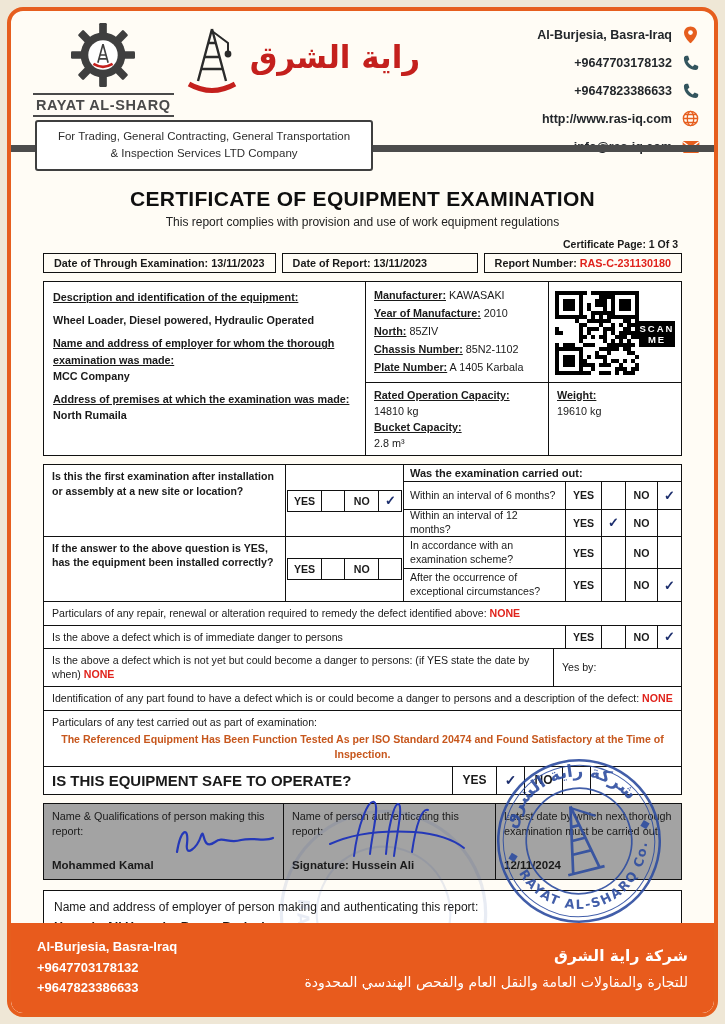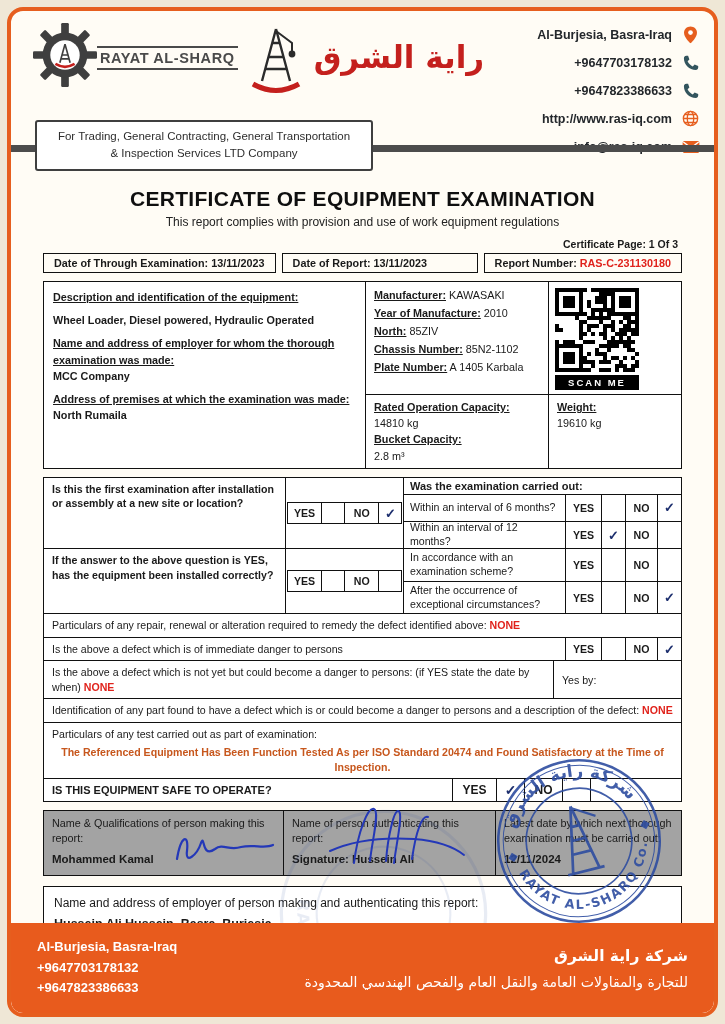--- a/index.html
+++ b/index.html
@@ -7,21 +7,21 @@
   body{background:#efe7d6;font-family:"Liberation Sans",sans-serif;color:#1a1a1a;position:relative;overflow:hidden}
   .arabic{font-family:"DejaVu Sans",sans-serif}
   .frame{position:absolute;inset:7px;background:#fffcf5;border:4px solid #e65e1e;border-radius:16px;overflow:hidden}
   .b{font-weight:bold}
   .u{text-decoration:underline}
   .red{color:#e0231c;font-weight:bold}
 
   
   .hdr{position:relative;height:168px}
   .logo{position:absolute;left:22px;top:12px;display:flex;align-items:flex-start;gap:10px}
-  .logo-left{display:flex;flex-direction:row;align-items:center}
+  .logo-left{display:flex;flex-direction:column;align-items:center}
   .cname{font-size:14.5px;font-weight:bold;color:#4a4a4a;letter-spacing:.6px;border-top:2px solid #4a4a4a;border-bottom:2px solid #4a4a4a;padding:2px 3px;margin-top:2px}
   .cname-ar{font-size:31px;font-weight:bold;color:#c4201d;margin-top:16px;direction:rtl}
   .contacts{position:absolute;right:14px;top:14px;display:flex;flex-direction:column;gap:9px}
   .crow{display:flex;align-items:center;justify-content:flex-end;gap:9px;font-size:12.5px;font-weight:bold;color:#23272b}
   .cicon{width:19px;height:19px;display:flex;align-items:center;justify-content:center;flex:0 0 auto}
   .band{position:absolute;left:0;right:0;top:134px;height:7px;background:#4c4c4c}
   .tagline{position:absolute;left:24px;top:109px;width:338px;background:#fff;border:2px solid #3f3f3f;border-radius:3px;padding:6px 8px;text-align:center;font-size:11.5px;color:#2e2e2e;line-height:1.5}
 
   
   .titleblock{text-align:center;margin-top:8px}
@@ -34,21 +34,21 @@
   .metacell{border:1.6px solid #111;padding:3px 10px;font-size:10.8px;font-weight:bold;white-space:nowrap;flex:1}
   .metacell .red{font-size:10.8px}
 
   
   .equip{margin:8px 32px 0;border:1.8px solid #111;display:flex;font-size:10.8px;background:#fff}
   .equip-left{flex:0 0 322px;border-right:1.6px solid #111;padding:7px 9px;line-height:1.5}
   .eqgap{margin-top:7px}
   .equip-right{flex:1;display:flex;flex-direction:column}
   .equip-top{display:flex;flex:1}
   .specs{flex:1;padding:5px 8px;border-right:1.6px solid #111;line-height:1.66}
-  .qrcol{width:132px;display:flex;flex-direction:column;padding:6px 6px 4px}
+  .qrcol{width:132px;display:flex;flex-direction:row;align-items:center;padding:6px 6px 4px}
   .qr{width:84px;height:84px;background:#fff}
   .scanme{width:84px;background:#000;color:#fff;font-size:9.5px;font-weight:bold;text-align:center;letter-spacing:2px;padding:2px 0;margin-top:3px}
   .equip-bot{display:flex;border-top:1.6px solid #111}
   .capcell{flex:1;border-right:1.6px solid #111;padding:4px 8px;line-height:1.5}
   .wcell{width:132px;padding:4px 8px;line-height:1.5}
 
   
   .exam{margin:8px 32px 0;border:1.8px solid #111;font-size:10.6px;background:#fff}
   .exam > div{border-bottom:1.4px solid #111}
   .exam > div:last-child{border-bottom:none}
@@ -67,33 +67,33 @@
   .oc{border-left:1.4px solid #111;display:flex;align-items:center;justify-content:center;font-weight:bold}
   .oc.w-yes{width:36px}
   .oc.w-no{width:32px}
   .oc.w-cb{width:24px;color:#1d2f6e;font-size:13px}
   .xrow{padding:4px 8px;line-height:1.4}
   .xflex{display:flex;align-items:stretch}
   .xflex .txt{flex:1;padding:4px 8px;line-height:1.35;display:block;align-self:center}
   .yesby{width:128px;border-left:1.4px solid #111;padding:4px 8px;display:flex;align-items:center}
   .tests .iso{color:#c7571d;text-align:center;font-weight:600;margin-top:3px}
   .tests .isob{font-weight:800}
-  .safe .safetxt{flex:0 0 408px;font-size:11px;font-weight:800;padding:5px 8px;align-self:center}
+  .safe .safetxt{flex:0 0 408px;font-size:15px;font-weight:800;padding:5px 8px;align-self:center}
   .safe .oc.w-yes{width:44px;font-size:12px}
   .safe .oc.w-no{width:38px;font-size:12px}
   .safe .oc.w-cb{width:28px;font-size:14px}
   .safe .filler{flex:1;border-left:1.4px solid #111}
 
   
   .signoff{margin:8px 32px 0;border:1.8px solid #111;display:flex;font-size:10.8px;min-height:66px;background:#a3a3a3}
   .scol{padding:5px 8px;position:relative;line-height:1.35}
   .scol1{flex:0 0 240px;border-right:1.4px solid #111}
   .scol2{flex:0 0 212px;border-right:1.4px solid #111}
   .scol3{flex:1}
-  .sname{font-weight:bold;font-size:11.5px;margin-top:6px}
+  .sname{font-weight:bold;font-size:11.5px;margin-top:20px}
   .sig{position:absolute;pointer-events:none}
   .sig1{right:4px;top:14px}
   .sig2{left:36px;top:-12px}
 
   
   .employer{margin:10px 32px 0;border:1.8px solid #111;padding:7px 10px;font-size:12px;line-height:1.65;background:#fff}
   .employer .val{font-weight:bold;font-size:12.5px}
 
   
   .stamp{position:absolute;right:50px;top:745px;width:170px;height:170px;transform:rotate(-14deg);opacity:.9}

